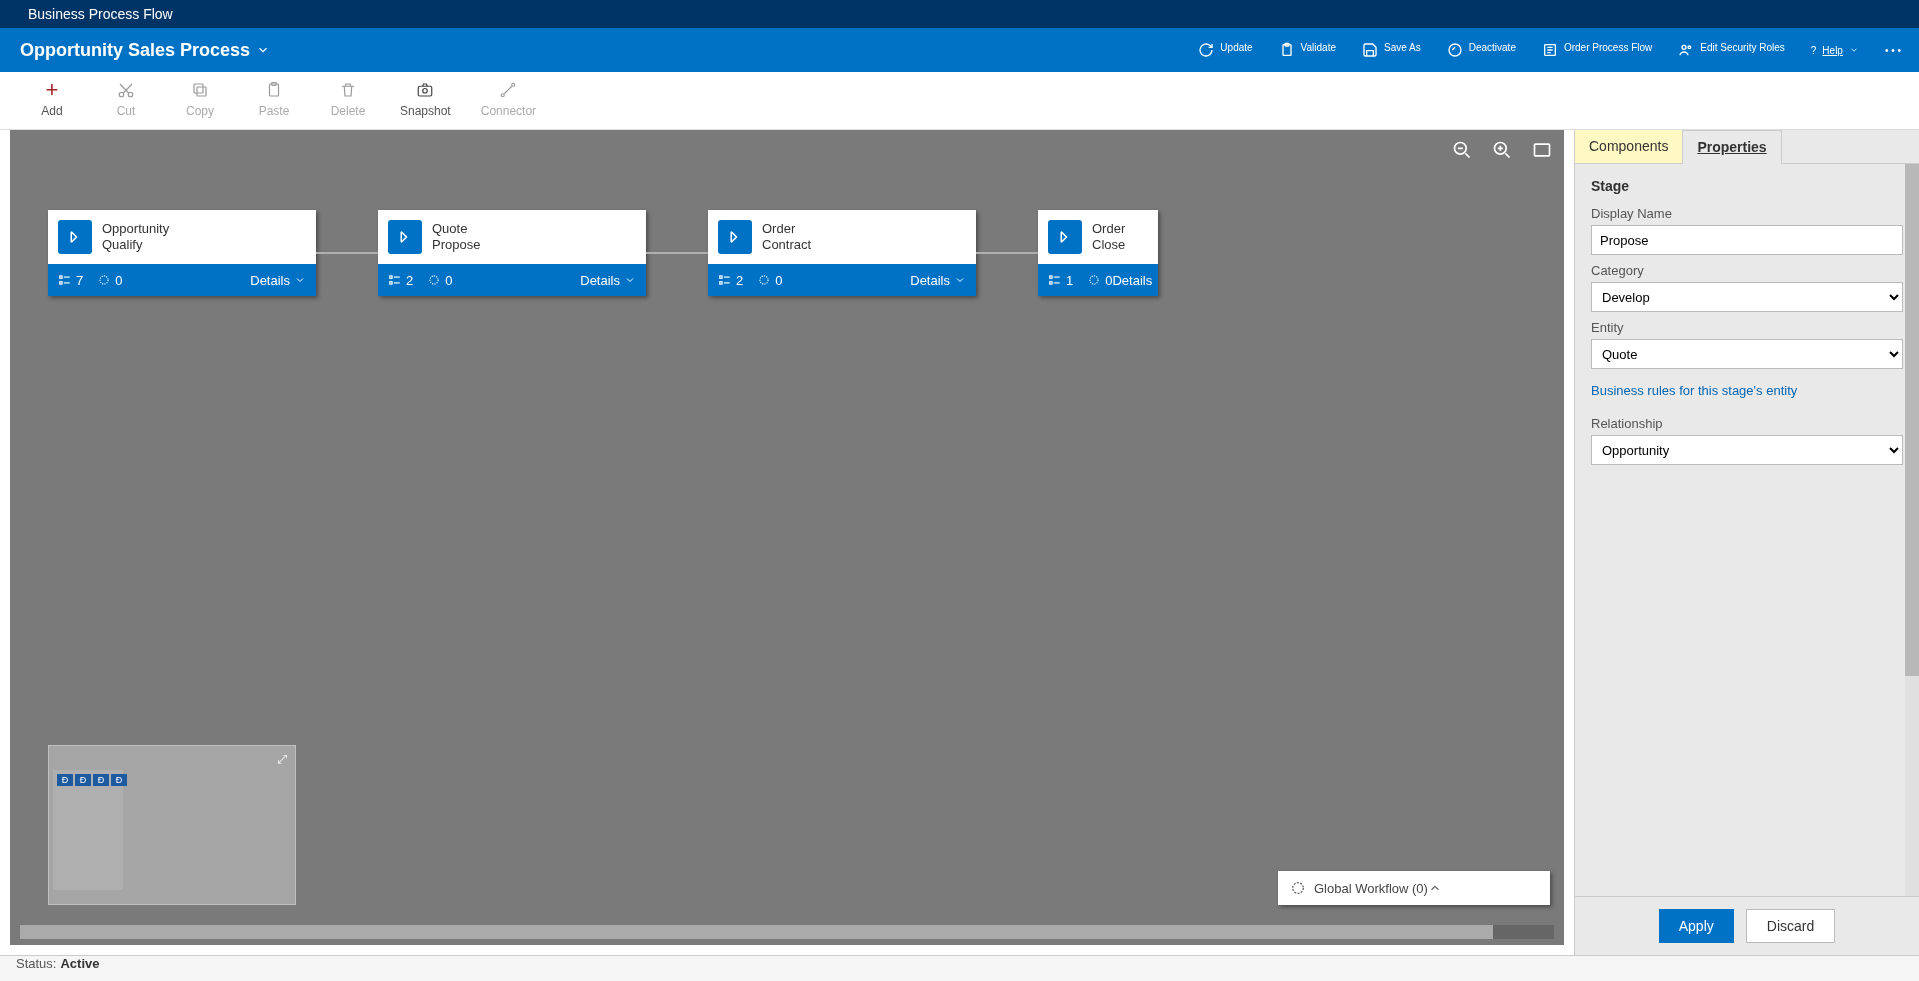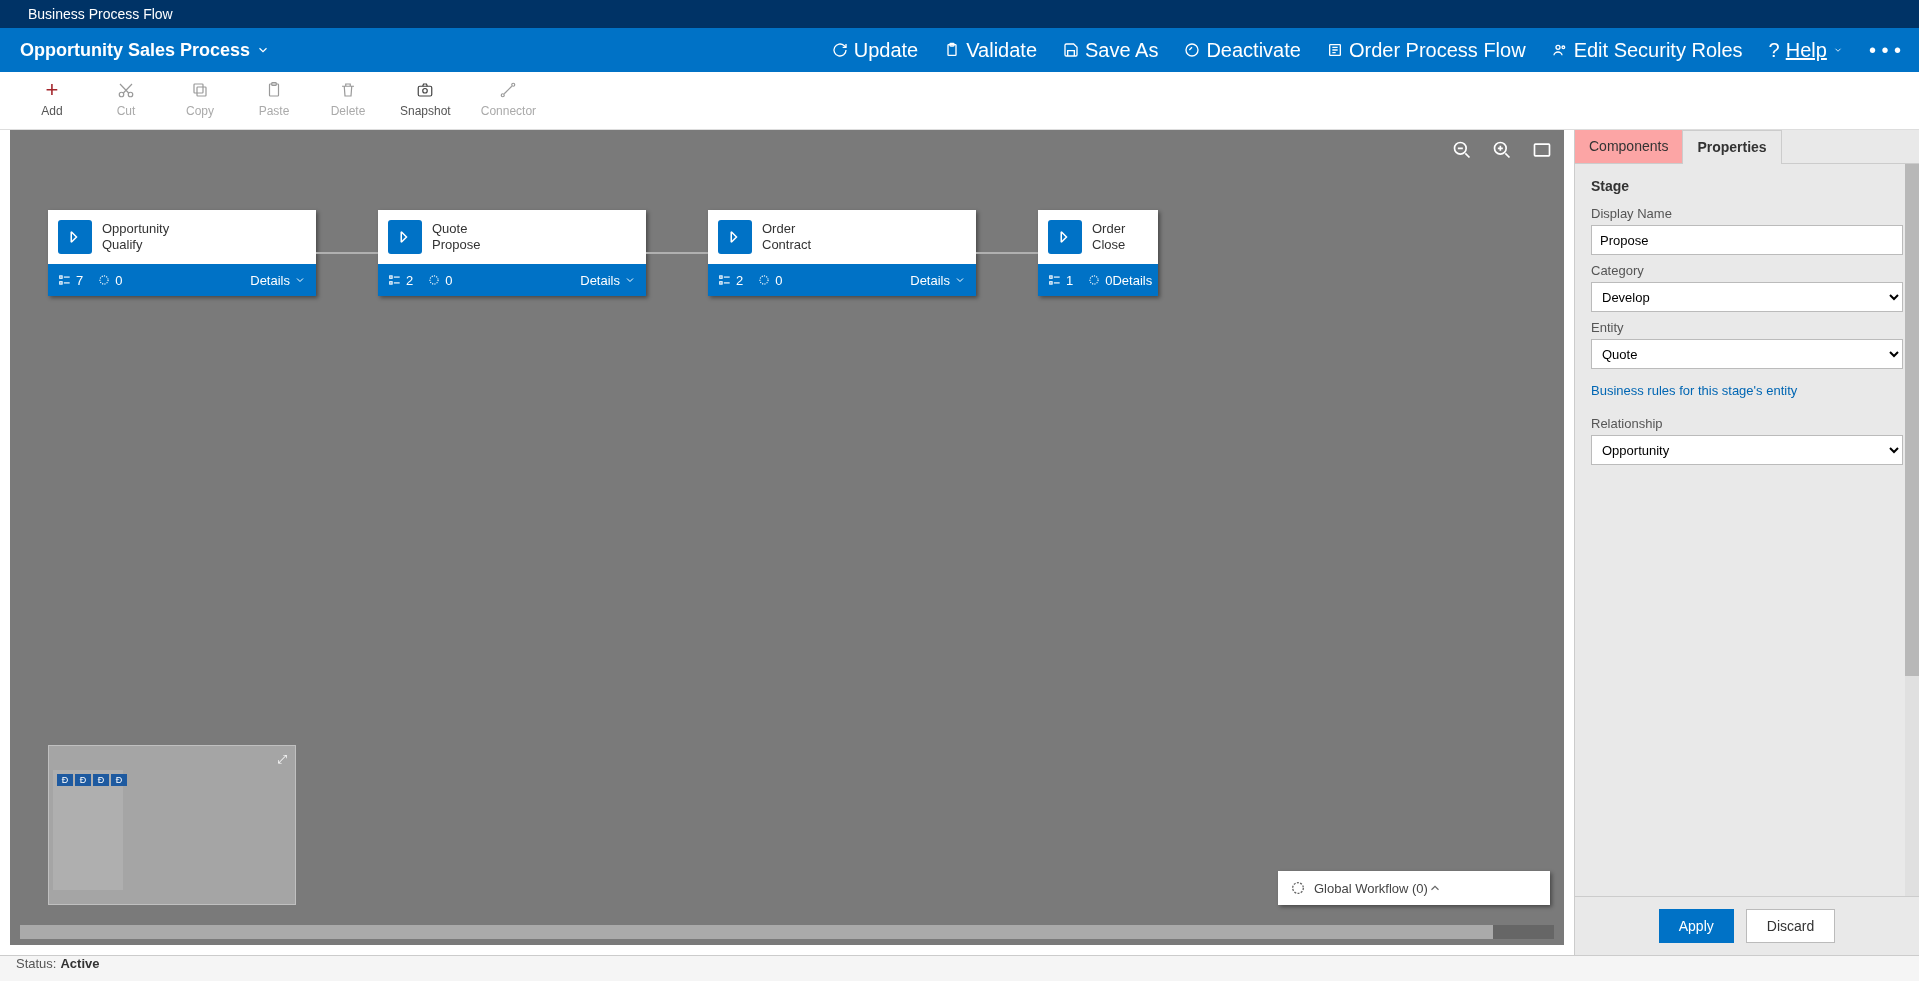--- a/index.html
+++ b/index.html
@@ -7,21 +7,21 @@
   .app { display: flex; flex-direction: column; height: 981px; width: 1919px; }
 
   
   .titlebar { background: #003366; color: #fff; height: 28px; display:flex; align-items:center; padding: 0 28px; font-size: 14px; }
 
   
   .cmdbar { background: #0072c6; color: #fff; height: 44px; display:flex; align-items:center; padding: 0 10px 0 20px; justify-content: space-between;}
   .cmdbar-left { display:flex; align-items:center; font-size: 18px; font-weight:600; cursor:pointer; }
   .cmdbar-left .chev { margin-left:6px; }
   .cmdbar-right { display:flex; align-items:center; gap: 10px; }
-  .cmdbtn { display:flex; align-items:center; gap:6px; padding: 6px 8px; cursor:pointer; font-size:20px; }
+  .cmdbtn { display:flex; gap:6px; padding: 6px 8px; cursor:pointer; font-size:10px; }
   .help { text-decoration: underline; }
 
   
   .toolbar { display:flex; align-items:flex-start; padding: 8px 20px 4px 30px; gap: 30px; border-bottom:1px solid #ddd; height:58px;}
   .tool { display:flex; flex-direction:column; align-items:center; gap:4px; cursor:pointer; color:#555; font-size:12px; min-width:44px;}
   .tool.disabled { color:#aaa; }
   .tool .icon { height:20px; display:flex; align-items:center; justify-content:center; font-size:18px; }
   .tool.add .icon { color:#a4262c; font-size:22px; font-weight:300; }
 
   
@@ -58,22 +58,22 @@
   .globalwf-caret { cursor:pointer; color:#666; }
 
   
   .hscroll { position:absolute; left:10px; right:10px; bottom:6px; height:14px; background:#666;}
   .hscroll-thumb { position:absolute; left:0; top:0; height:100%; width:96%; background:#aaa; }
 
   
   .panel { width:345px; background:#e9e9e9; display:flex; flex-direction:column; border-left:1px solid #ccc; position:relative;}
   .tabs { display:flex; height:34px; border-bottom:1px solid #ccc; }
   .tab { padding:8px 14px; font-size:14px; cursor:pointer; color:#333;}
-  .tab.active { background:#e9e9e9; font-weight:600; border-top:1px solid #ccc; border-left:1px solid #ccc; border-right:1px solid #ccc; margin-bottom:-1px; background:#e9e9e9;}
-  .tab.inactive { background:#fca5a5; }
+  .tab.active { background:#e9e9e9; font-weight:600; border-top:1px solid #ccc; border-left:1px solid #ccc; border-right:1px solid #ccc; margin-bottom:-1px; background:#e9e9e9;text-decoration:underline;}
+  .tab.inactive { background:#fef9c3; }
   .panel-body { flex:1; padding:14px 16px; overflow:auto; position:relative;}
   .panel h3 { margin:0 0 12px 0; font-size:14px; font-weight:700; }
   .field-label { font-size:13px; color:#555; margin:8px 0 4px 0; }
   .text-input { width:100%; height:30px; border:1px solid #bbb; padding:4px 8px; font-size:13px; background:#fff;}
   .select { width:100%; height:30px; border:1px solid #bbb; padding:4px 6px; font-size:13px; background:#fff;}
   .link { color:#0066b3; font-size:13px; cursor:pointer; margin-top:14px; display:inline-block;}
   .panel-footer { padding:12px; display:flex; justify-content:center; gap:12px; border-top:1px solid #ccc;}
   .btn-primary { background:#0072c6; color:#fff; border:none; padding:8px 20px; font-size:14px; cursor:pointer;}
   .btn-secondary { background:#fff; color:#333; border:1px solid #bbb; padding:8px 20px; font-size:14px; cursor:pointer;}
   .vscroll { position:absolute; right:0; top:0; bottom:0; width:14px; background:#e0e0e0;}

